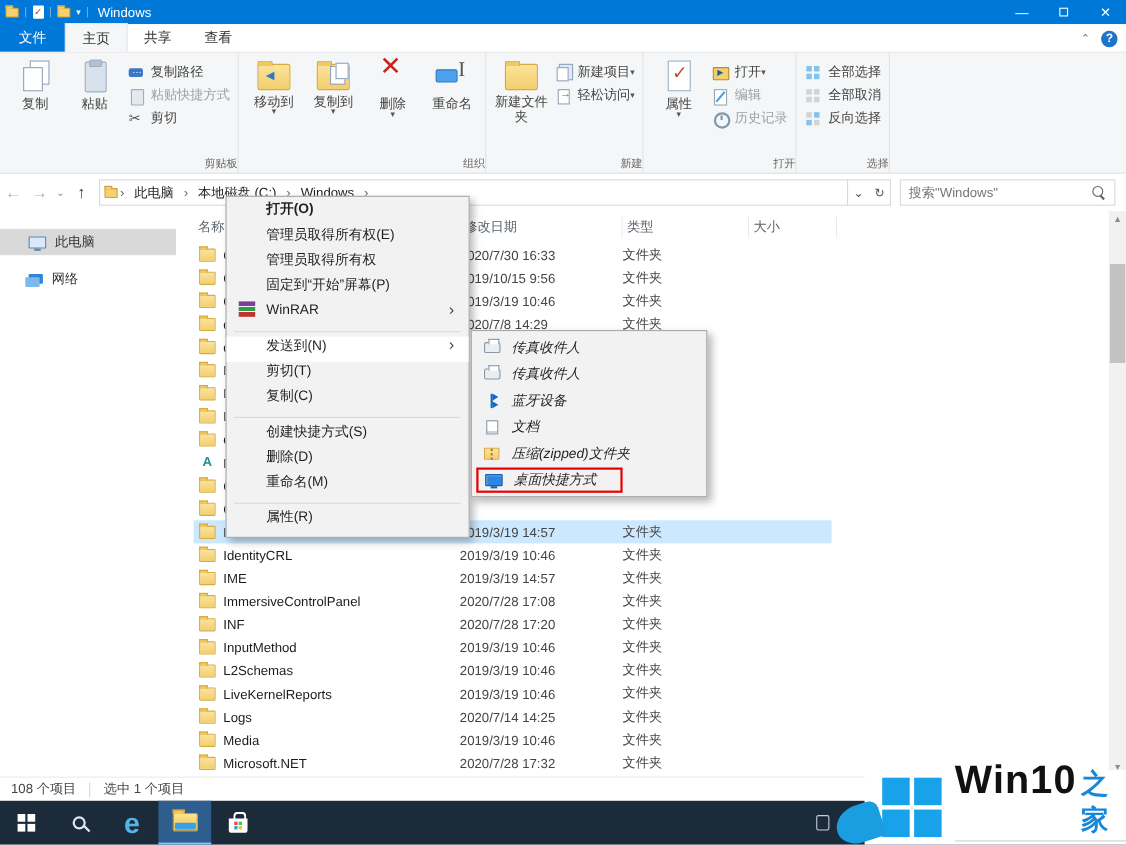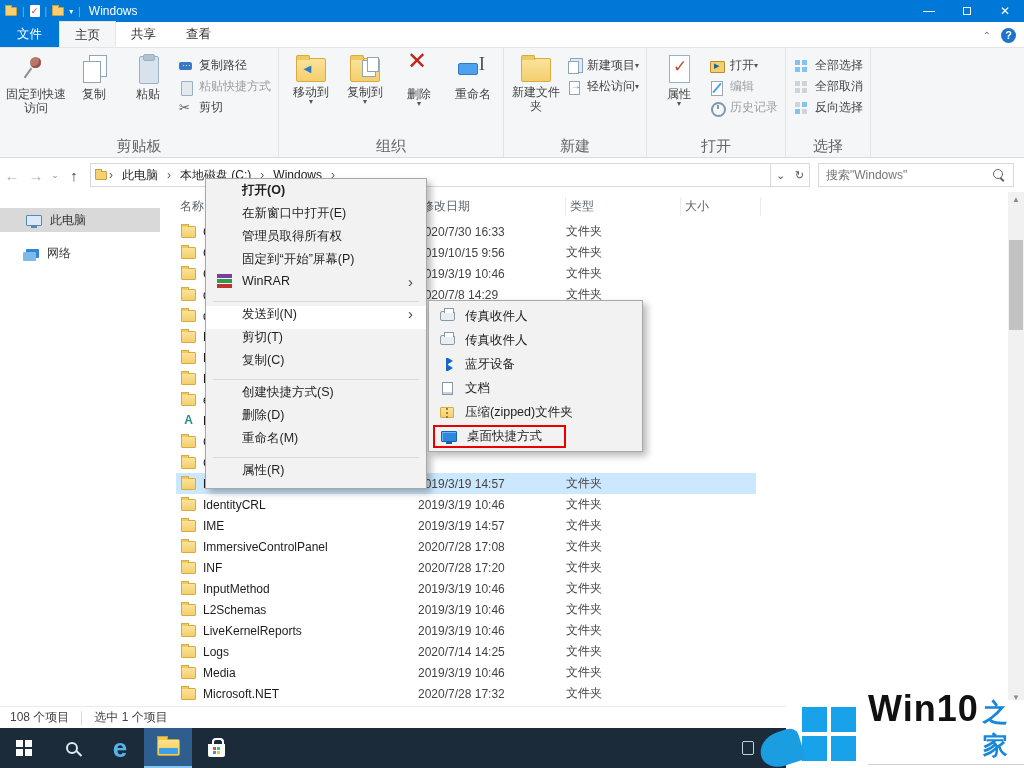--- a/index.html
+++ b/index.html
@@ -25,21 +25,21 @@
   #tab-file { height:26px; padding:5px 17px; background:#0078d7; color:#fff; font-size:12.5px; }
   .tab { height:26px; padding:5px 15px; font-size:12.5px; color:#333; }
   .tab.active { background:#f5f6f7; border:1px solid #e4e4e6; border-bottom:1px solid #f5f6f7; margin-bottom:-1px; }
   #ribbon-tools { margin-left:auto; display:flex; align-items:center; gap:10px; padding-right:8px; padding-bottom:4px; }
   .rib-collapse { color:#777; font-size:10px; }
   .help-circle { width:15px; height:15px; border-radius:50%; background:#1d74c9; color:#fff; font-size:11px; font-weight:bold; text-align:center; line-height:15px; }
 
   
   #ribbon { position:absolute; left:0; top:48px; width:1024px; height:110px; background:#f5f6f7; border-bottom:1px solid #dadbdc; display:flex; }
   .rib-group { position:relative; height:100%; border-right:1px solid #e2e3e4; padding:4px 3px 16px 5px; display:flex; align-items:flex-start; }
-  .rib-label { position:absolute; bottom:1px; left:0; right:0; text-align:center; font-size:15px; color:#666; }
+  .rib-label { position:absolute; bottom:1px; left:0; right:0; text-align:right; font-size:10px; color:#666; }
   .rib-large { display:flex; flex-direction:column; align-items:center; width:54px; padding:2px 0; text-align:center; color:#444; line-height:14px; }
   .rib-large.w64 { width:62px; }
   .rib-smallcol { display:flex; flex-direction:column; padding-top:3px; }
   .rib-small { display:flex; align-items:center; height:21px; color:#444; padding:0 4px; white-space:nowrap; }
   .rib-small .sic { margin-right:5px; }
   .rib-small.disabled, .rib-large.disabled { color:#9aa0a6; }
   .caret { font-size:8px; color:#555; line-height:6px; }
 
   
   .icL { position:relative; width:32px; height:30px; margin-bottom:3px; }
@@ -166,21 +166,21 @@
   .mitem { height:23px; display:flex; align-items:flex-start; }
   .mitem.hl { background:#ffffff; }
   .mi-icon { width:36px; display:flex; justify-content:center; flex:none; }
   .mi-label { flex:1; }
   .mi-label.bold { font-weight:bold; }
   .mi-arrow { width:18px; color:#444; font-size:15px; line-height:15px; }
   .msep { height:1px; background:#dadada; margin:4px 7px; }
   .mi-winrar { width:15px; height:14px; background:linear-gradient(to bottom,#7d3f98 0,#7d3f98 4px,#f2f2f2 4px,#f2f2f2 5px,#2e9b4e 5px,#2e9b4e 9px,#f2f2f2 9px,#f2f2f2 10px,#c2332f 10px,#c2332f 14px); }
 
   
-  #sendmenu { position:absolute; left:428px; top:300px; width:215px; background:#f2f2f2; border:1px solid #a8a8a8; box-shadow:4px 4px 7px rgba(0,0,0,.28); padding:3px 0; z-index:101; font-size:12.5px; color:#1f1f1f; }
+  #sendmenu { position:absolute; left:428px; top:300px; width:215px; background:#f2f2f2; border:1px solid #a8a8a8; box-shadow:4px 4px 7px rgba(0,0,0,.28); padding:3px 0; z-index:101; font-size:12.5px; color:#1f1f1f;font-style:italic; }
   .smitem { height:24px; display:flex; align-items:center; }
   .sm-icon { width:18px; margin:0 9px 0 9px; display:flex; justify-content:center; flex:none; }
   .redbox { display:flex; align-items:center; border:2px solid #e60000; height:23px; margin-left:4px; padding-right:22px; }
   .redbox .sm-icon { margin-left:5px; }
   .sm-fax { width:15px; height:10px; background:#e9eef2; border:1px solid #8a97a5; border-radius:2px; position:relative; }
   .sm-fax::before { content:""; position:absolute; left:3px; top:-4px; width:8px; height:4px; background:#fff; border:1px solid #8a97a5; border-bottom:none; }
   .sm-bt { width:2px; height:13px; background:#1467c6; position:relative; }
   .sm-bt::before { content:""; position:absolute; left:2px; top:0; border-top:3px solid transparent; border-bottom:3px solid transparent; border-left:5px solid #1467c6; }
   .sm-bt::after { content:""; position:absolute; left:2px; bottom:0; border-top:3px solid transparent; border-bottom:3px solid transparent; border-left:5px solid #1467c6; }
   .sm-doc { width:11px; height:13px; background:#fff; border:1px solid #8a97a5; box-shadow:inset 0 -7px 0 -5px #c9d2da, inset 0 -11px 0 -9px #c9d2da; }
@@ -222,24 +222,20 @@
       <div class="tab">查看</div>
     </div>
   <div id="ribbon-tools">
     <span class="rib-collapse">⌃</span>
     <span class="help-circle">?</span>
   </div>
 </div>
 
 <div id="ribbon">
     <div class="rib-group">
-      <div class="rib-large w64">
-        <span class="icL icl-pin"></span>
-        <span class="lbl">固定到快速访问</span>
-      </div>
       <div class="rib-large">
         <span class="icL icl-doc2"></span>
         <span class="lbl">复制</span>
       </div>
       <div class="rib-large">
         <span class="icL icl-paste"></span>
         <span class="lbl">粘贴</span>
       </div>
       <div class="rib-smallcol">
         <div class="rib-small">
@@ -573,21 +569,21 @@
   </div>
 </div>
 
 <div id="ctxmenu">
     <div class="mitem">
       <span class="mi-icon"></span>
       <span class="mi-label bold">打开(O)</span>
     </div>
     <div class="mitem">
       <span class="mi-icon"></span>
-      <span class="mi-label">在新窗口中打开(E)</span>
+      <span class="mi-label">管理员取得所有权(E)</span>
     </div>
     <div class="mitem">
       <span class="mi-icon"></span>
       <span class="mi-label">管理员取得所有权</span>
     </div>
     <div class="mitem">
       <span class="mi-icon"></span>
       <span class="mi-label">固定到“开始”屏幕(P)</span>
     </div>
     <div class="mitem">

